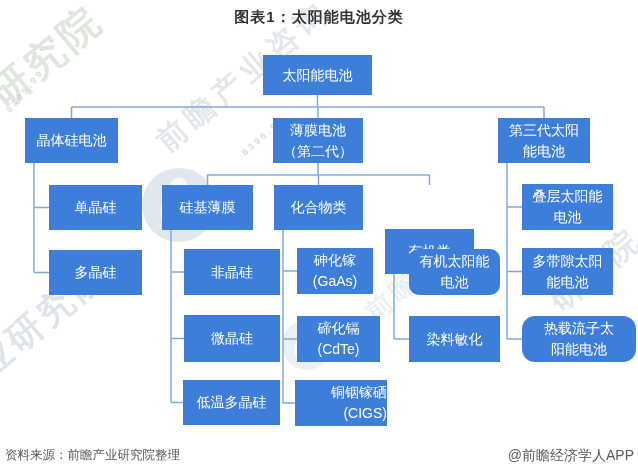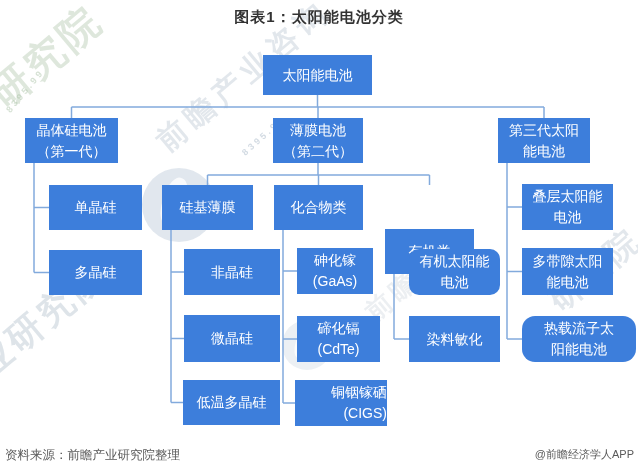--- a/index.html
+++ b/index.html
@@ -30,21 +30,21 @@
     position:absolute; background:var(--box-color,#3D7EDB);
     color:var(--box-text,#fff); display:flex; flex-direction:column;
     align-items:center; justify-content:center;
     font-size:14px; line-height:21px; text-align:center; z-index:3;
   }
   .footer-src {
     position:absolute; left:5px; top:447px; font-size:12.5px;
     color:var(--footer-color,#595959); z-index:5;
   }
   .footer-credit {
-    position:absolute; right:4px; top:447px; font-size:11px;
+    position:absolute; right:4px; top:447px; font-size:14px;
     color:var(--footer-color,#595959); z-index:5;
   }
 </style>
 </head>
 <body>
 
 <div class="canvas" style="--box-color: #3D7EDB; --box-text: #FFFFFF; --title-color: #333333; --footer-color: #595959;">
   <div class="page-title">图表1：太阳能电池分类</div>
   <div id="wm-layer">
       <div class="wm-text" style="left: -22px; top: 78px; font-size: 40px; letter-spacing: 4px; color: rgba(172, 196, 168, 0.4); transform: rotate(-40deg);">研究院</div>
@@ -90,21 +90,20 @@
       <line x1="507" y1="207" x2="522" y2="207" stroke="#82AADC" stroke-width="1.5"></line>
       <line x1="507" y1="271.5" x2="522" y2="271.5" stroke="#82AADC" stroke-width="1.5"></line>
       <line x1="507" y1="339" x2="522" y2="339" stroke="#82AADC" stroke-width="1.5"></line>
     </svg>
   <div id="nodes">
       <div class="node" style="left: 263px; top: 55px; width: 109px; height: 40px;">
         <div>太阳能电池</div>
       </div>
       <div class="node" style="left: 25px; top: 118px; width: 93px; height: 45px;">
         <div>晶体硅电池</div>
-        <div>（第一代）</div>
       </div>
       <div class="node" style="left: 273px; top: 118px; width: 90px; height: 45px;">
         <div>薄膜电池</div>
         <div>（第二代）</div>
       </div>
       <div class="node" style="left: 498px; top: 118px; width: 92px; height: 45px;">
         <div>第三代太阳</div>
         <div>能电池</div>
       </div>
       <div class="node" style="left: 49px; top: 185px; width: 93px; height: 45px;">

